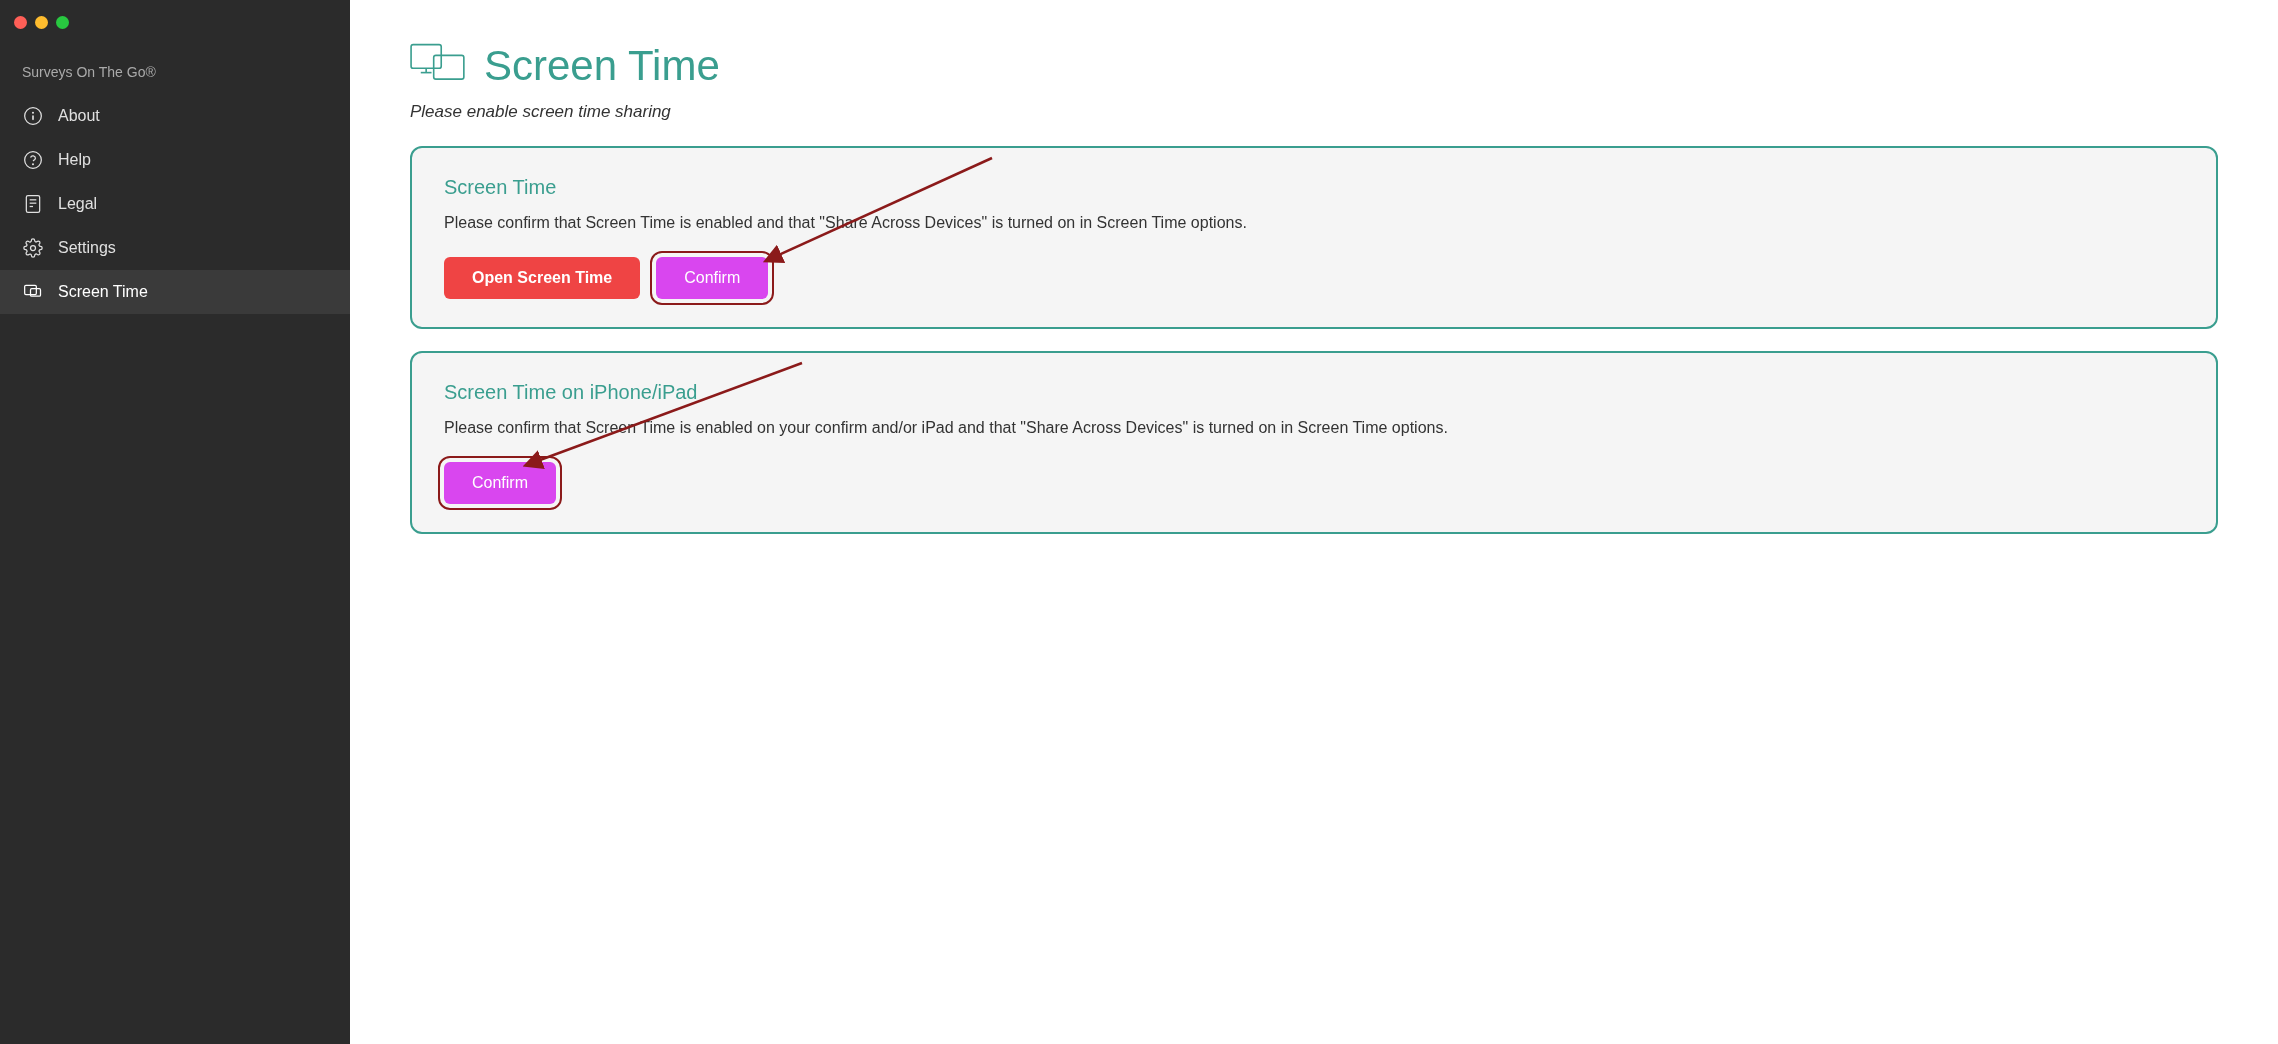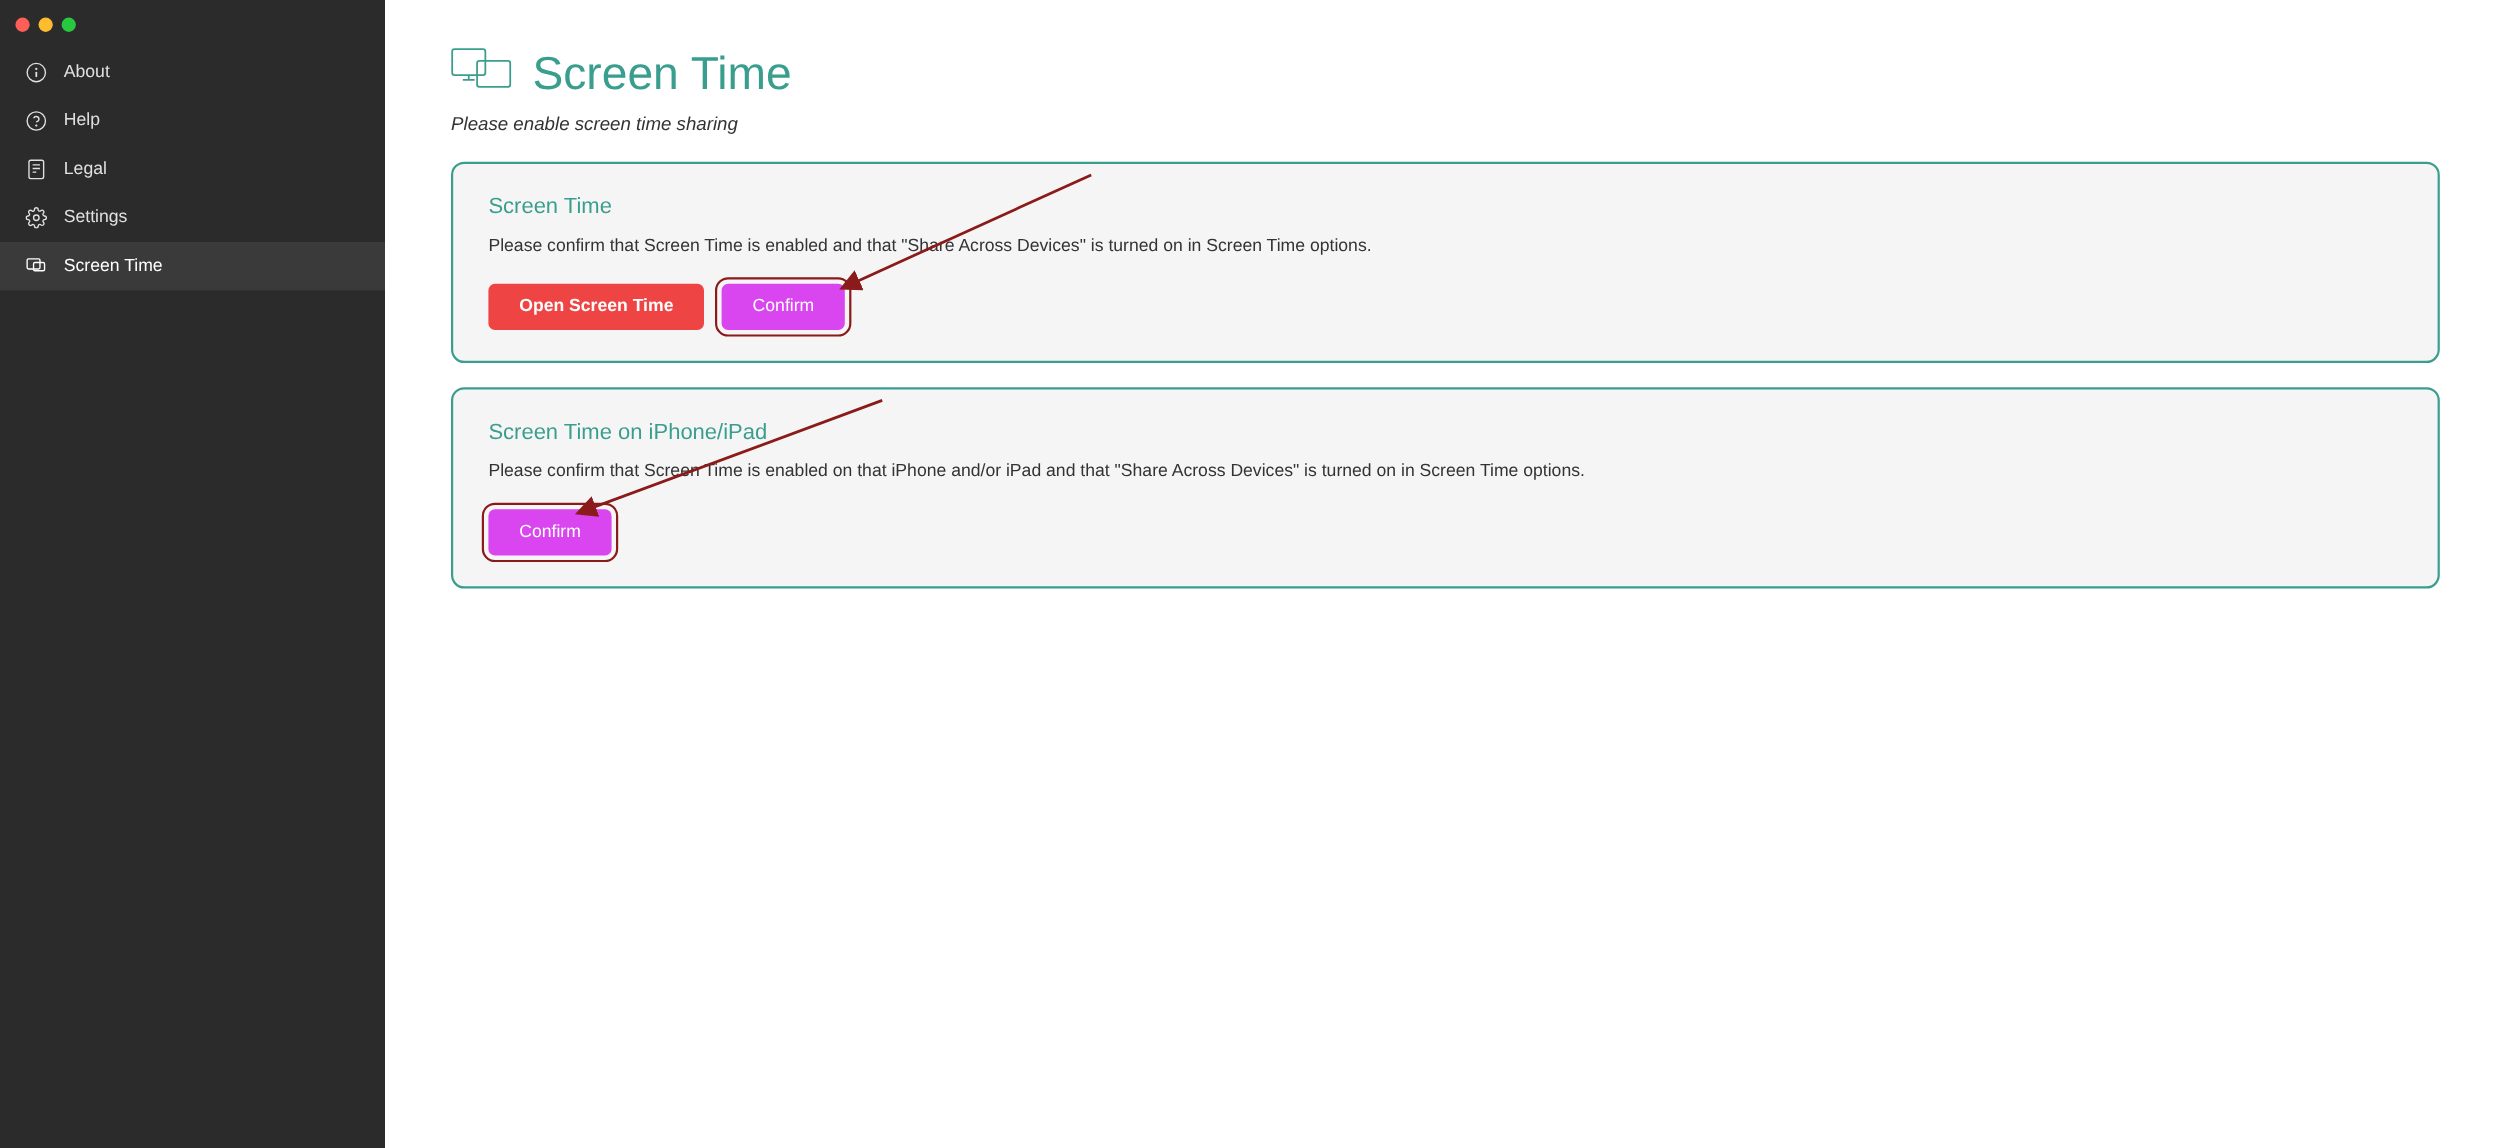--- a/index.html
+++ b/index.html
@@ -175,20 +175,21 @@
 </head>
 <body>
 
 <div class="titlebar">
   <span class="traffic-light tl-close"></span>
   <span class="traffic-light tl-min"></span>
   <span class="traffic-light tl-max"></span>
 </div>
 
 <aside class="sidebar">
+  <div class="sidebar-brand">Surveys On The Go®</div>
 
 
   <div class="sidebar-item">
     <span class="sidebar-icon">
       <svg viewBox="0 0 24 24">
           <circle cx="12" cy="12" r="10"></circle>
           <line x1="12" y1="8" x2="12" y2="8" stroke-width="2.5" stroke-linecap="round"></line>
           <line x1="12" y1="12" x2="12" y2="16" stroke-width="2" stroke-linecap="round"></line>
         </svg>
     </span>
@@ -269,21 +270,21 @@
           <path d="M0,0 L0,8 L8,4 z" fill="#8b1a1a"></path>
         </marker>
       </defs>
 
       <line x1="580" y1="10" x2="360" y2="110" stroke="#8b1a1a" stroke-width="2.5" marker-end="url(#arrowhead1)"></line>
     </svg>
   </div>
 
   <div class="card" style="position:relative;">
     <div class="card-title">Screen Time on iPhone/iPad</div>
-    <div class="card-body">Please confirm that Screen Time is enabled on that iPhone and/or iPad and that "Share Across Devices" is turned on in Screen Time options.</div>
+    <div class="card-body">Please confirm that Screen Time is enabled on your confirm and/or iPad and that "Share Across Devices" is turned on in Screen Time options.</div>
     <div class="card-actions">
       <button class="btn-confirm btn-highlight">Confirm</button>
     </div>
 
     <svg style="position:absolute;top:0;left:0;width:100%;height:100%;pointer-events:none;overflow:visible;">
       <defs>
         <marker id="arrowhead2" markerWidth="8" markerHeight="8" refX="4" refY="4" orient="auto">
           <path d="M0,0 L0,8 L8,4 z" fill="#8b1a1a"></path>
         </marker>
       </defs>

